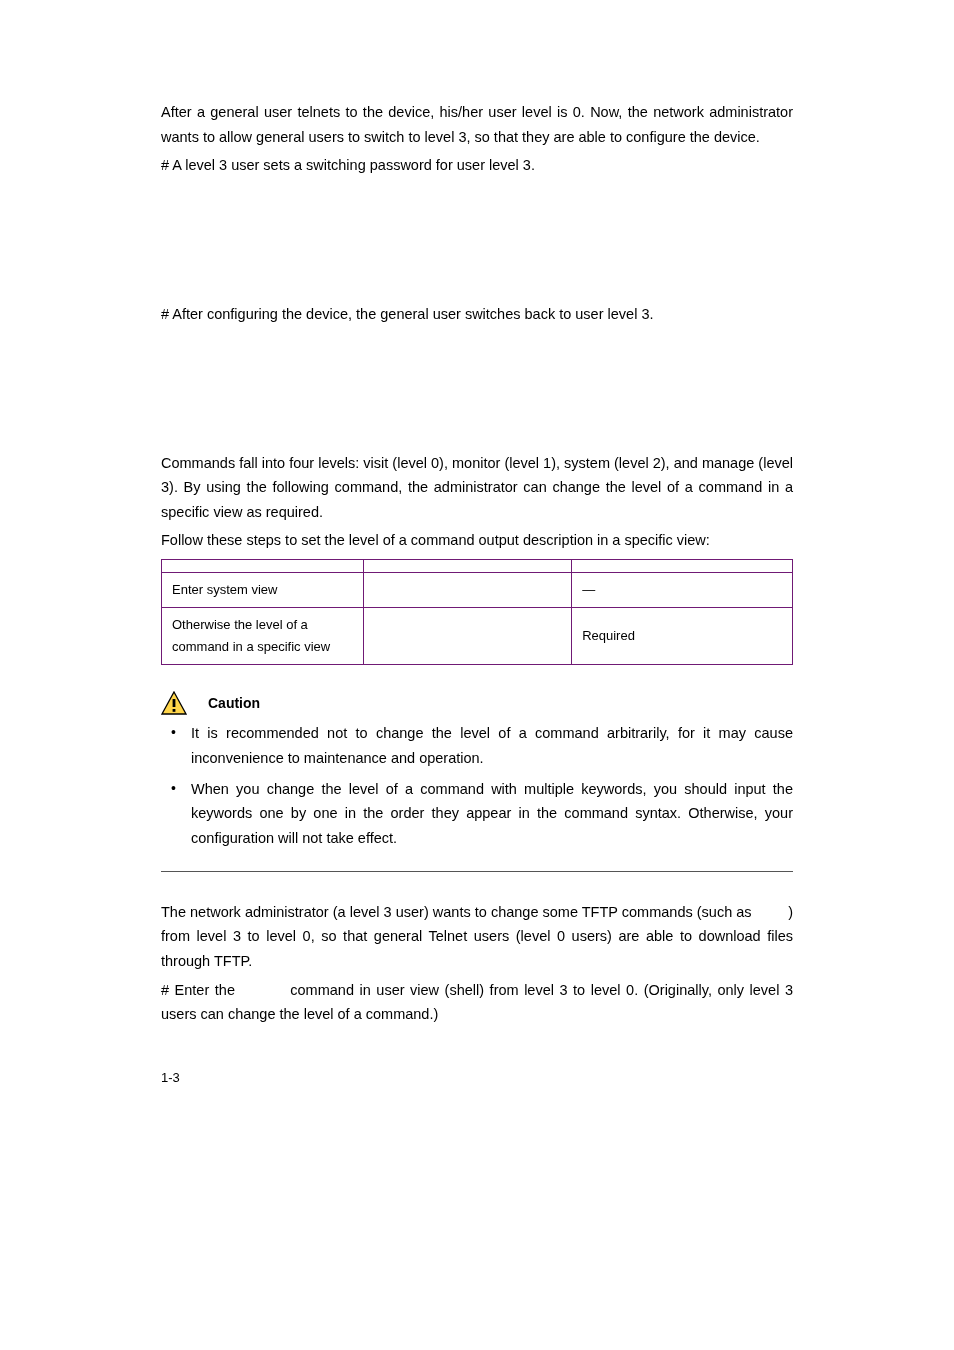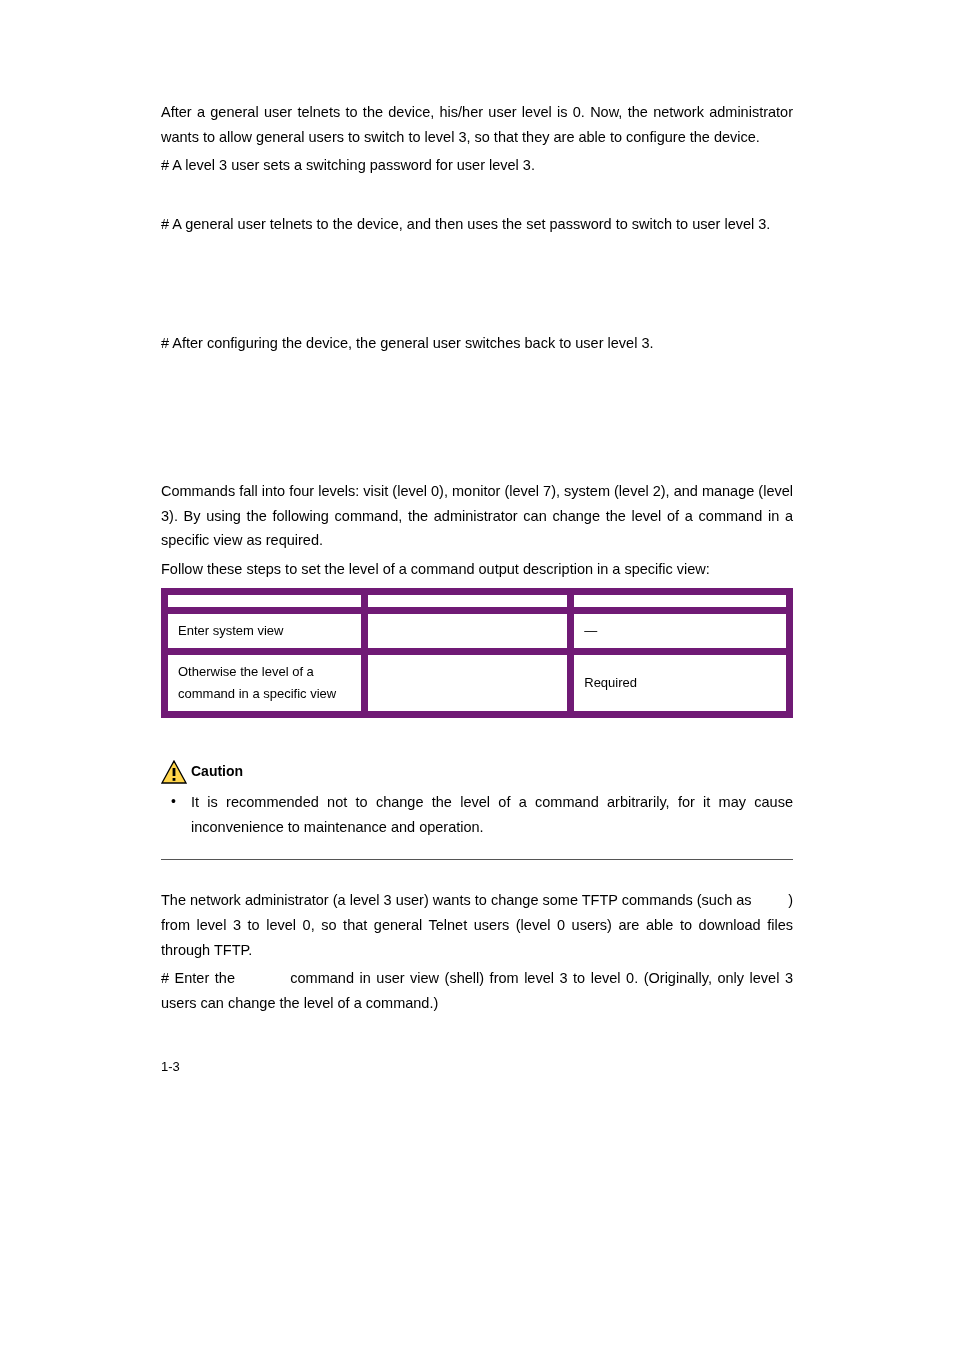--- a/index.html
+++ b/index.html
@@ -27,38 +27,38 @@
   .spacer-xl { height: 90px; }
 
   table.steps {
     width: 100%;
     border-collapse: collapse;
     margin-top: 6px;
     margin-bottom: 18px;
     font-size: 13px;
   }
   table.steps th, table.steps td {
-    border: 7px solid #701a75;
+    border: 1px solid #701a75;
     padding: 6px 10px;
     text-align: left;
     vertical-align: middle;
   }
   table.steps th {
     font-weight: normal;
     background: #fff;
   }
   table.steps th:first-child { width: 32%; }
   table.steps th:nth-child(2) { width: 33%; }
   table.steps th:nth-child(3) { width: 35%; }
 
   .caution-row {
     display: flex;
     align-items: center;
-    gap: 4px;
-    margin-top: 42px;
+    gap: 21px;
+    margin-top: 26px;
     margin-bottom: 6px;
   }
   .caution-label {
     font-weight: bold;
     font-size: 14px;
   }
   .caution-icon svg { display: block; }
 
   ul.bullets {
     list-style: none;
@@ -95,30 +95,29 @@
 </head>
 <body>
 
 <div class="page">
 
   <p class="para">After a general user telnets to the device, his/her user level is 0. Now, the network administrator wants to allow general users to switch to level 3, so that they are able to configure the device.</p>
   <p class="para"># A level 3 user sets a switching password for user level 3.</p>
 
   <div class="spacer-md"></div>
 
-  <p class="para"># A general user telnets to the device, and then uses the set password to switch to user level 3.</p>
 
   <div class="spacer-xl"></div>
 
   <p class="para"># After configuring the device, the general user switches back to user level 3.</p>
 
   <div class="spacer-xl"></div>
   <div class="spacer-md"></div>
 
-  <p class="para">Commands fall into four levels: visit (level 0), monitor (level 7), system (level 2), and manage (level 3). By using the following command, the administrator can change the level of a command in a specific view as required.</p>
+  <p class="para">Commands fall into four levels: visit (level 0), monitor (level 1), system (level 2), and manage (level 3). By using the following command, the administrator can change the level of a command in a specific view as required.</p>
   <p class="para">Follow these steps to set the level of a command output description in a specific view:</p>
 
   <table class="steps">
     <thead>
       <tr>
         <th></th>
         <th></th>
         <th></th>
       </tr>
     </thead>
@@ -142,20 +141,21 @@
         <polygon points="13,1 25,23 1,23" fill="#ffd54a" stroke="#000" stroke-width="1.3"></polygon>
         <rect x="11.6" y="8" width="2.8" height="8" fill="#000"></rect>
         <rect x="11.6" y="18" width="2.8" height="2.8" fill="#000"></rect>
       </svg>
     </span>
     <span class="caution-label">Caution</span>
   </div>
 
   <ul class="bullets">
     <li>It is recommended not to change the level of a command arbitrarily, for it may cause inconvenience to maintenance and operation.</li>
+    <li>When you change the level of a command with multiple keywords, you should input the keywords one by one in the order they appear in the command syntax. Otherwise, your configuration will not take effect.</li>
   </ul>
 
   <hr class="hr">
 
   <p class="para">
     <span>The network administrator (a level 3 user) wants to change some TFTP commands (such as </span><span>&nbsp;&nbsp;&nbsp;&nbsp;&nbsp;&nbsp;&nbsp;&nbsp;</span><span>) from level 3 to level 0, so that general Telnet users (level 0 users) are able to download files through TFTP.</span>
   </p>
 
   <p class="para">
     <span># Enter the </span><span>&nbsp;&nbsp;&nbsp;&nbsp;&nbsp;&nbsp;&nbsp;&nbsp;</span><span> command in user view (shell) from level 3 to level 0. (Originally, only level 3 users can change the level of a command.)</span>

